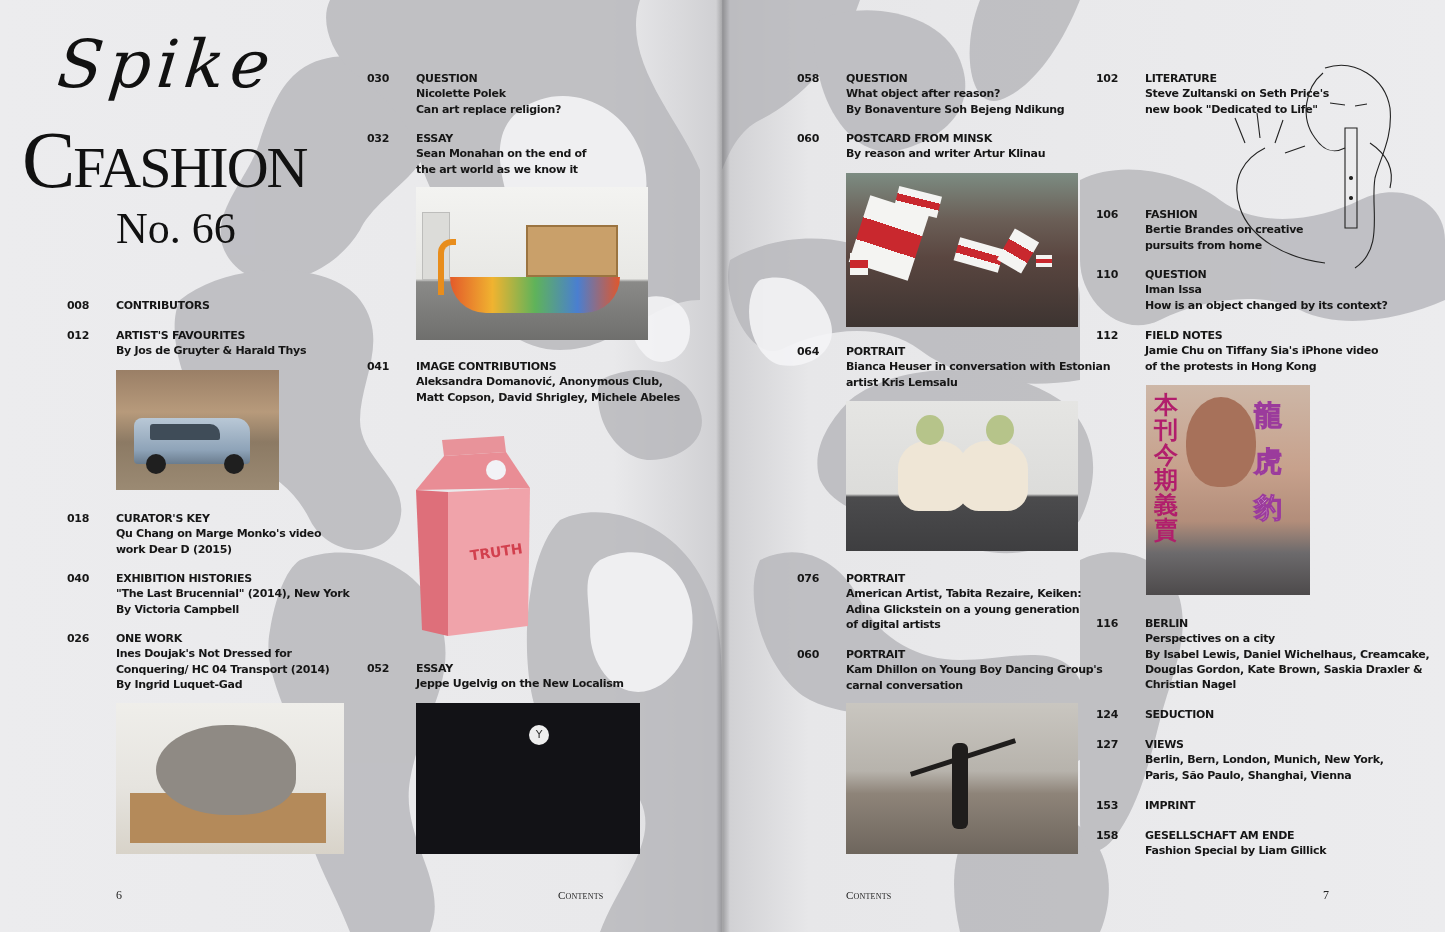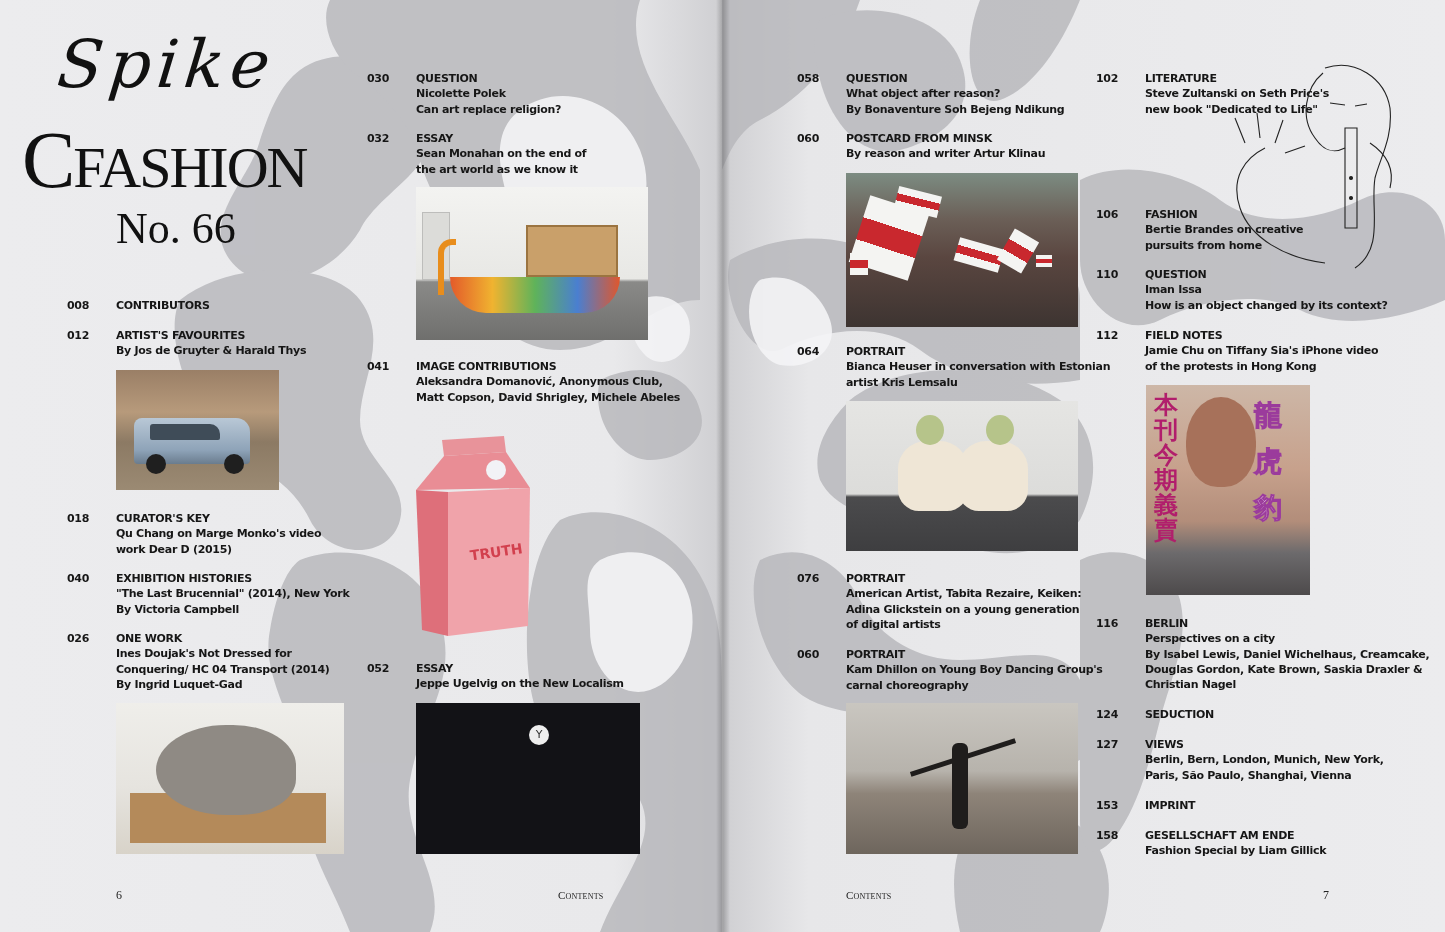--- a/index.html
+++ b/index.html
@@ -216,21 +216,21 @@
       <span class="line">American Artist, Tabita Rezaire, Keiken:</span>
       <span class="line">Adina Glickstein on a young generation</span>
       <span class="line">of digital artists</span>
     </span>
   </div>
   <div class="entry" style="left:797px;top:647px;">
     <span class="num">060</span>
     <span class="body">
       <span class="cat">PORTRAIT</span>
       <span class="line">Kam Dhillon on Young Boy Dancing Group's</span>
-      <span class="line">carnal choreography</span>
+      <span class="line">carnal conversation</span>
     </span>
   </div>
 
   <div class="entry" style="left:1096px;top:71px;">
     <span class="num">102</span>
     <span class="body">
       <span class="cat">LITERATURE</span>
       <span class="line">Steve Zultanski on Seth Price's</span>
       <span class="line">new book "Dedicated to Life"</span>
     </span>

